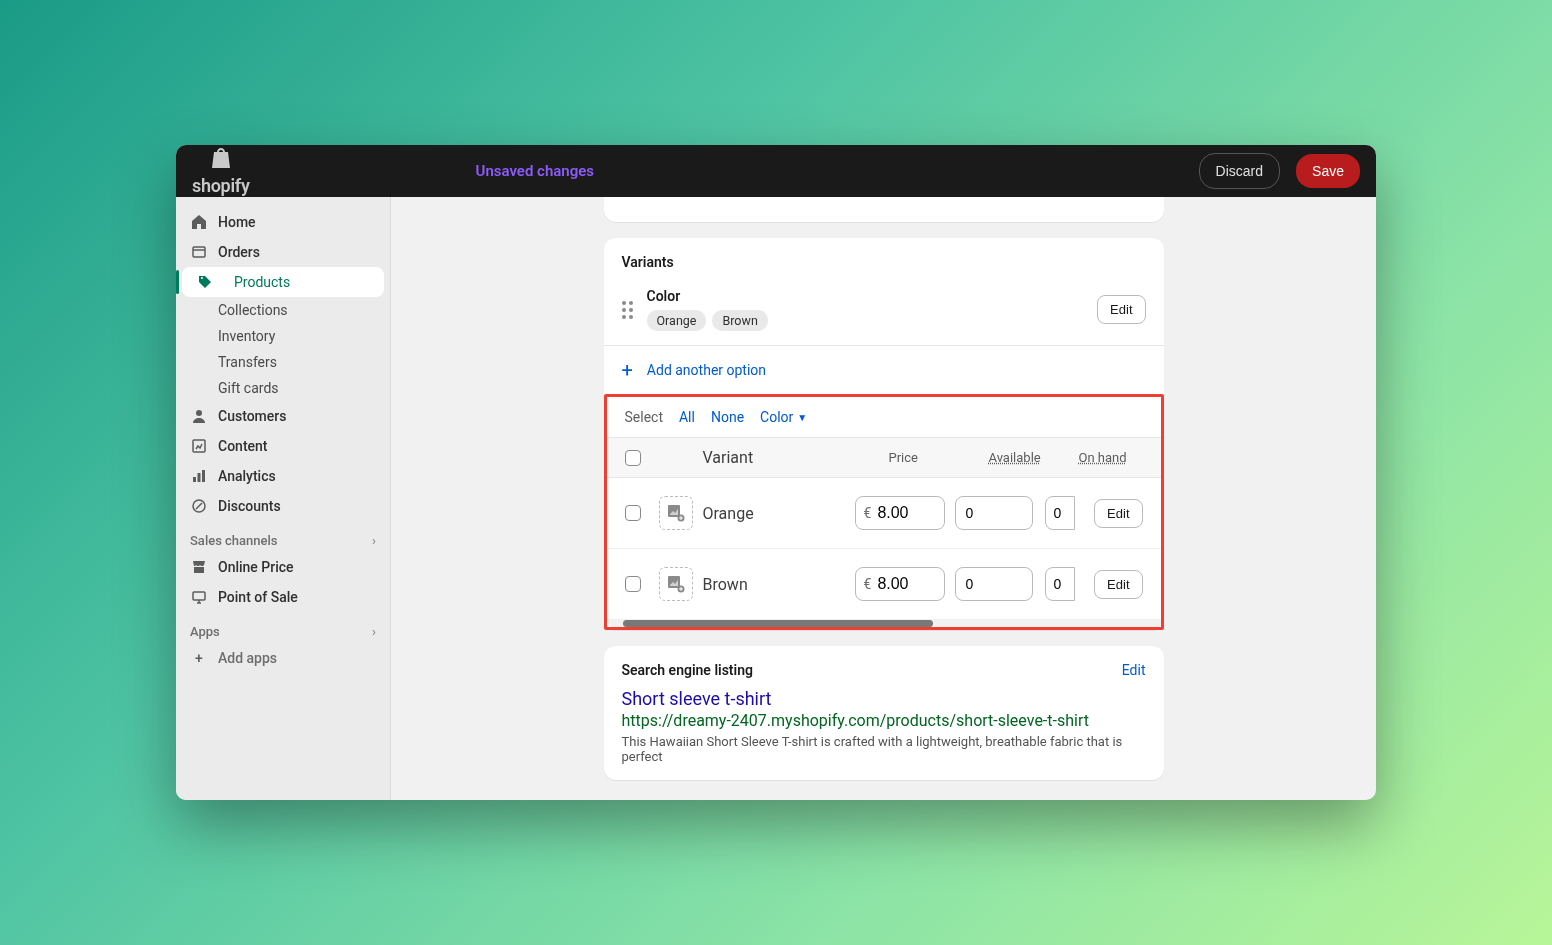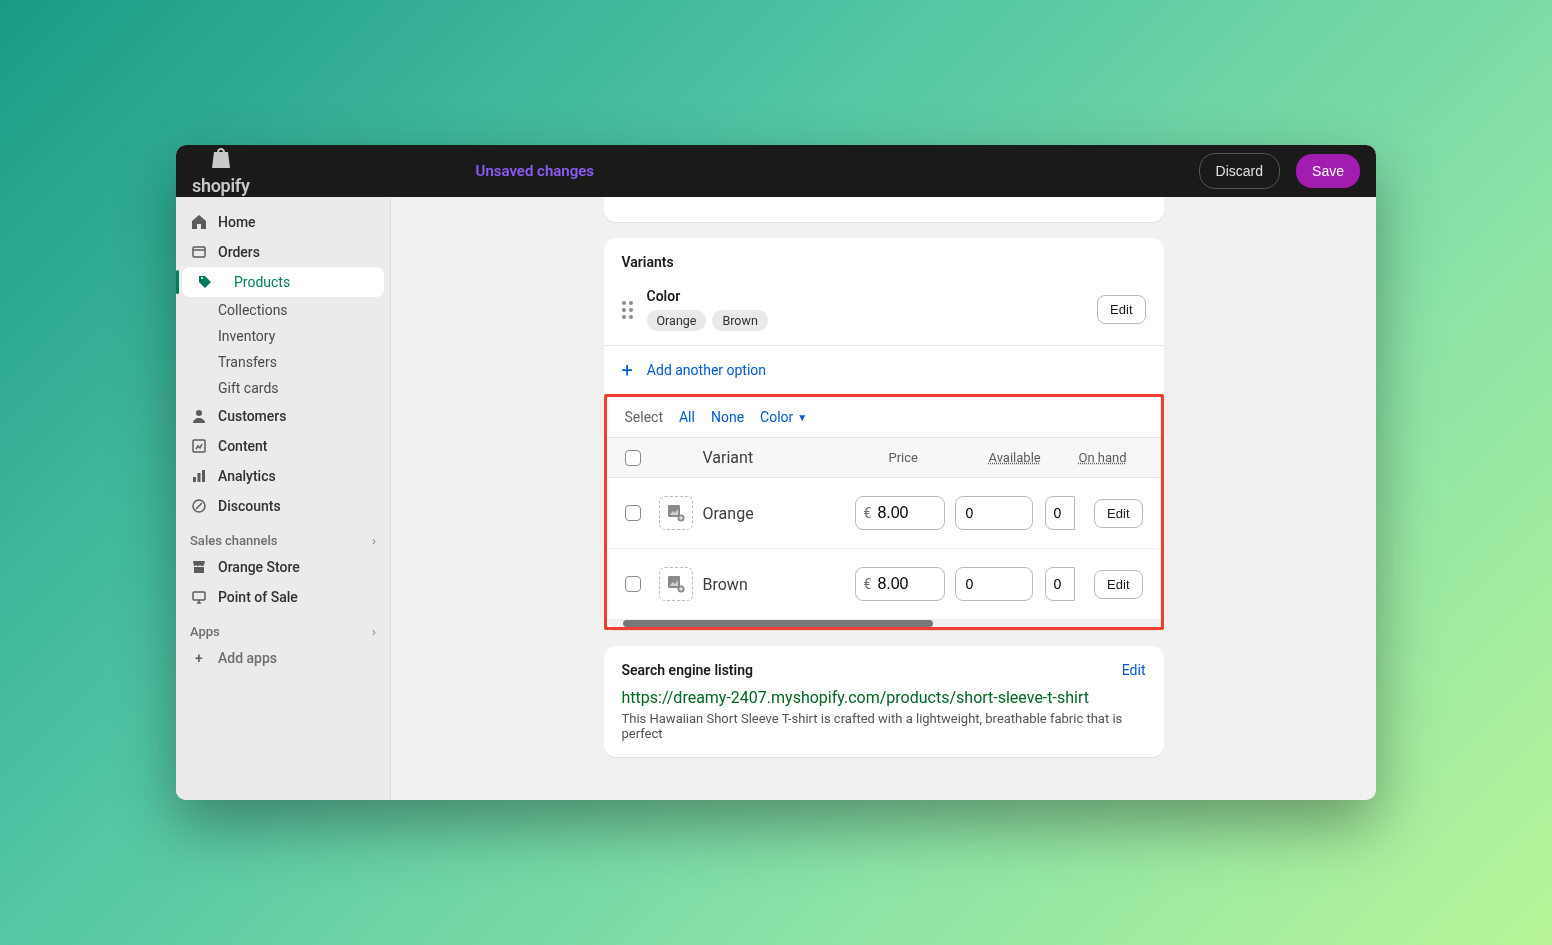--- a/index.html
+++ b/index.html
@@ -29,21 +29,21 @@
   align-items: center;
   padding: 0 16px;
   gap: 16px;
 }
 .logo-wrap { display: flex; align-items: center; gap: 6px; color: #c9c9c9; flex-direction: column; }
 .logo-wrap svg { fill: #c9c9c9; }
 .logo-text { font-size: 18px; font-weight: 600; color: #c9c9c9; letter-spacing: -0.3px; }
 .topbar-title { flex: 1; color: #8b5cf6; font-size: 15px; font-weight: 600; margin-left: 210px; }
 .btn { border-radius: 16px; padding: 9px 16px; font-size: 14px; font-weight: 500; cursor: pointer; border: none; }
 .btn-discard { background: transparent; color: #e0e0e0; border: 1px solid #555; }
-.btn-save { background: #a21caf; color: #fff; }
+.btn-save { background: #b91c1c; color: #fff; }
 .main { flex: 1; display: flex; overflow: hidden; }
 .sidebar { width: 215px; background: #ebebeb; border-right: 1px solid #ddd; padding-top: 10px; overflow-y: auto; }
 .nav-item { display: flex; align-items: center; gap: 10px; padding: 6px 14px; font-size: 14px; color: #303030; cursor: pointer; font-weight: 500; }
 .nav-item .icon { width: 18px; height: 18px; display: flex; align-items: center; justify-content: center; color: #5c5c5c; }
 .nav-item.active { background: #ffffff; border-radius: 8px; margin: 0 6px; color: #007a5c; font-weight: 400; gap: 20px; }
 .nav-item.active .icon { color: #007a5c; }
 .nav-item.active-bar { position: relative; }
 .nav-item.active-bar::before { content: ""; position: absolute; left: -6px; top: 3px; bottom: 3px; width: 3px; background: #007a5c; border-radius: 2px; }
 .nav-sub { padding: 5px 14px 5px 42px; font-size: 14px; color: #4a4a4a; cursor: pointer; }
 .sidebar-header { display: flex; justify-content: space-between; align-items: center; padding: 12px 14px 4px; font-size: 13px; color: #6d6d6d; font-weight: 500; }
@@ -192,21 +192,21 @@
       <div class="sidebar-header">
         <span>Sales channels</span>
         <span class="chev">›</span>
       </div>
       <div class="nav-item">
         <span class="icon">
             <svg width="16" height="16" viewBox="0 0 16 16" fill="currentColor">
               <path d="M2 2h12l-1 4a2 2 0 01-2 1 2 2 0 01-2-1 2 2 0 01-2 1 2 2 0 01-2-1 2 2 0 01-2 1L2 2zm1 6h10v6H3V8z"></path>
             </svg>
           </span>
-        <span>Orange Store</span>
+        <span>Online Price</span>
       </div>
       <div class="nav-item">
         <span class="icon">
             <svg width="16" height="16" viewBox="0 0 16 16" fill="none" stroke="currentColor" stroke-width="1.5">
               <rect x="2" y="3" width="12" height="8" rx="1"></rect>
               <path d="M6 14h4M8 11v3"></path>
             </svg>
           </span>
         <span>Point of Sale</span>
       </div>
@@ -327,19 +327,20 @@
               <div class="scroll-thumb"></div>
             </div>
           </div>
         </div>
 
         <div class="card seo-card">
           <div class="seo-head">
             <div class="seo-title">Search engine listing</div>
             <div class="seo-edit">Edit</div>
           </div>
+          <div class="seo-link-title">Short sleeve t-shirt</div>
           <div class="seo-url">https://dreamy-2407.myshopify.com/products/short-sleeve-t-shirt</div>
           <div class="seo-desc">This Hawaiian Short Sleeve T-shirt is crafted with a lightweight, breathable fabric that is perfect</div>
         </div>
       </div>
     </div>
   </div>
 </div>
 
 </body></html>

